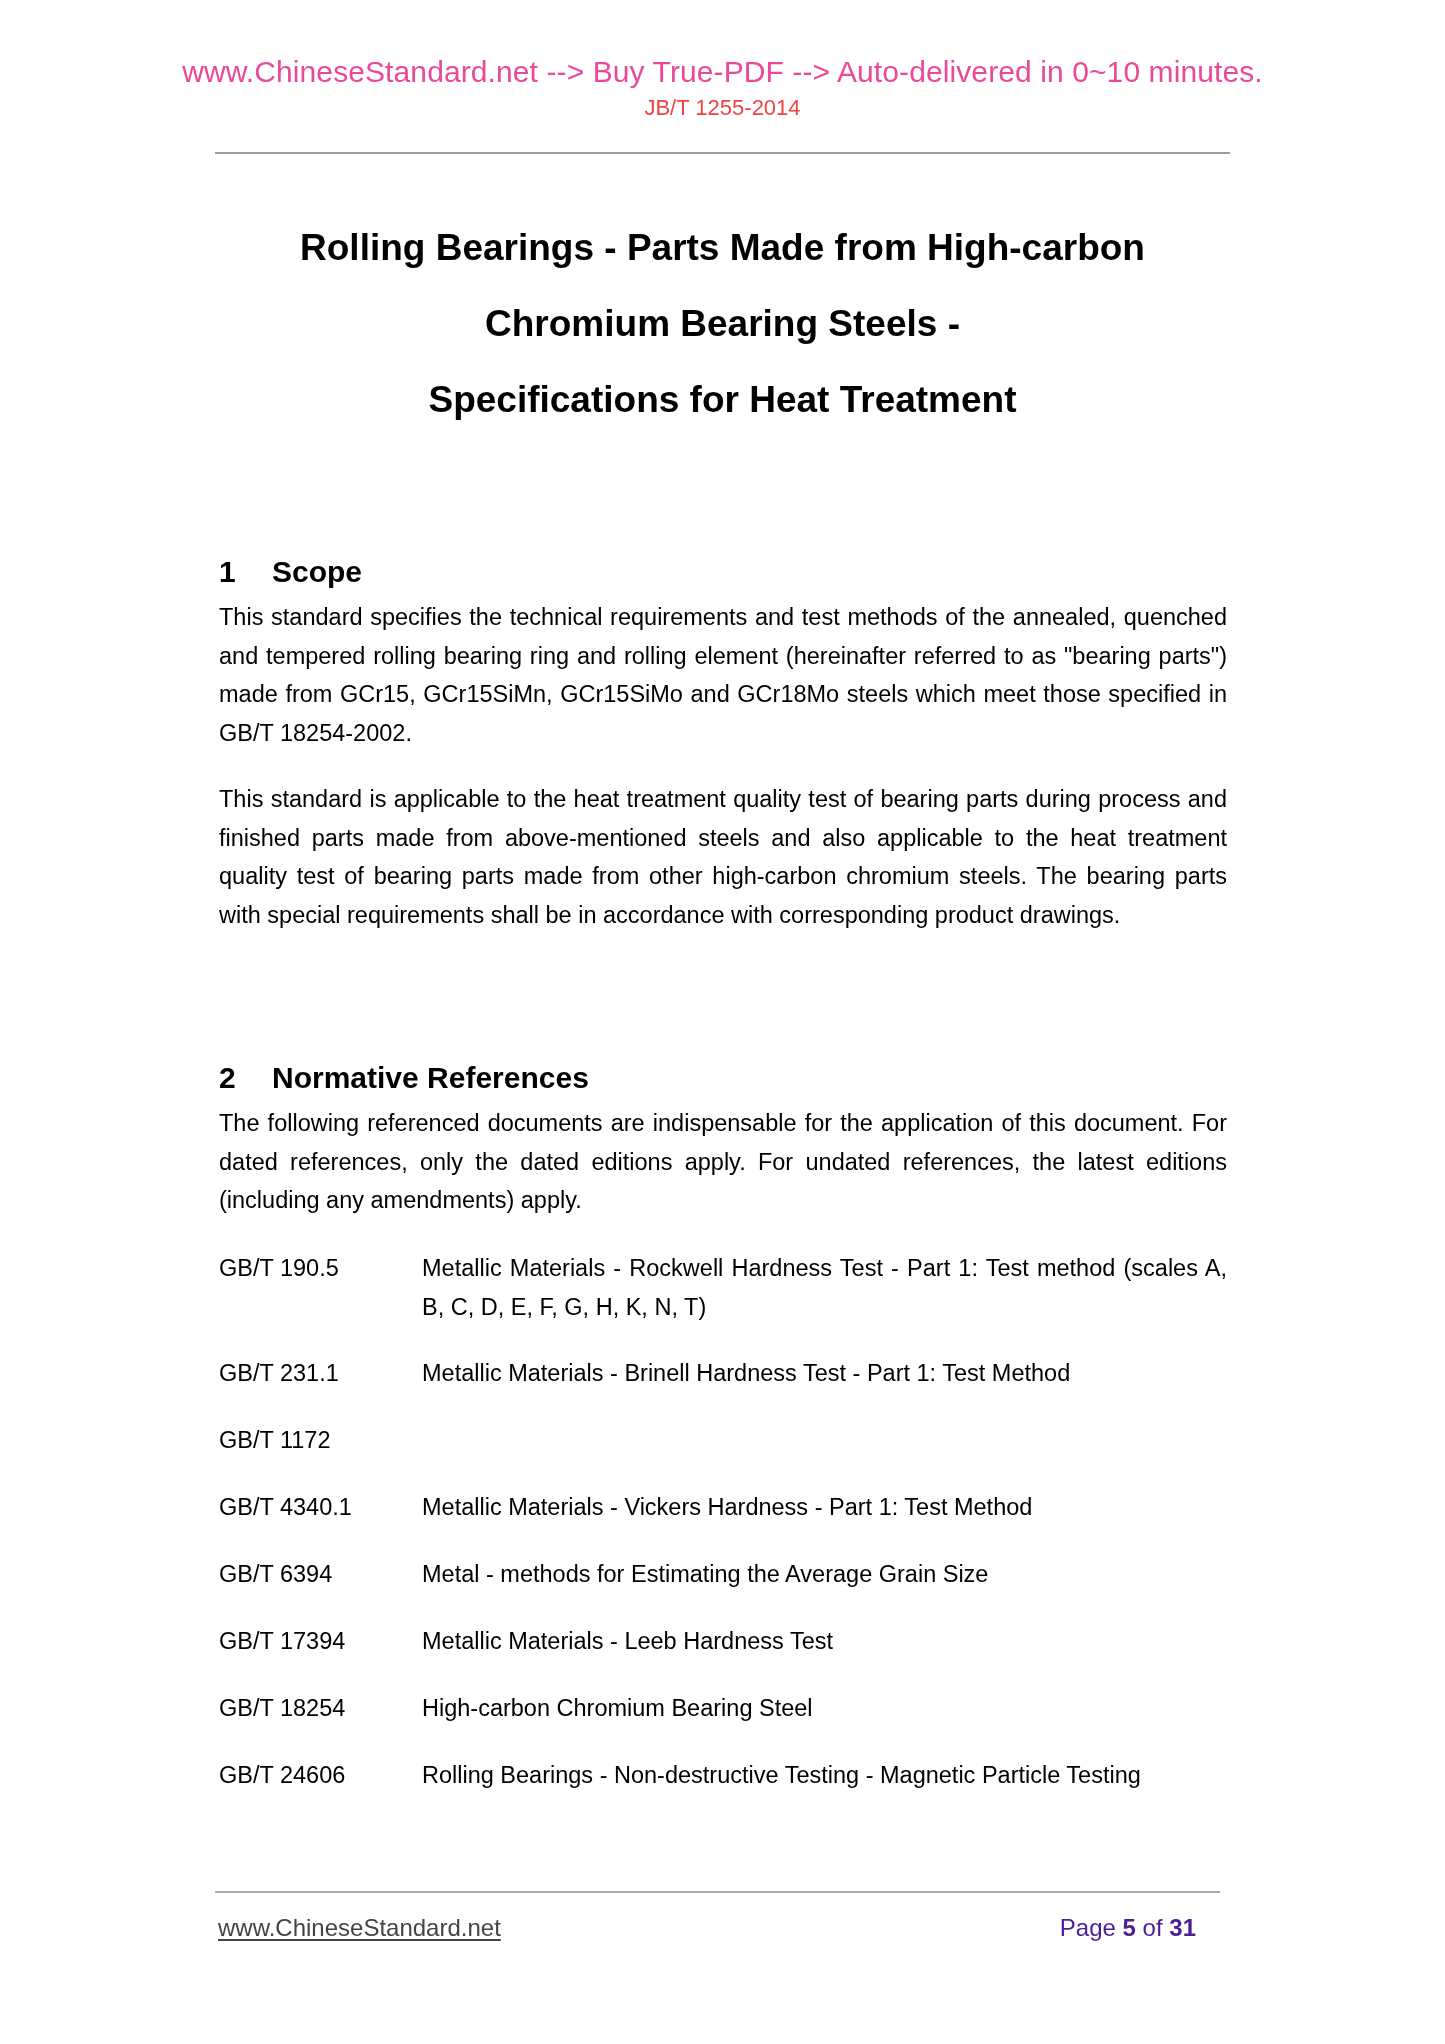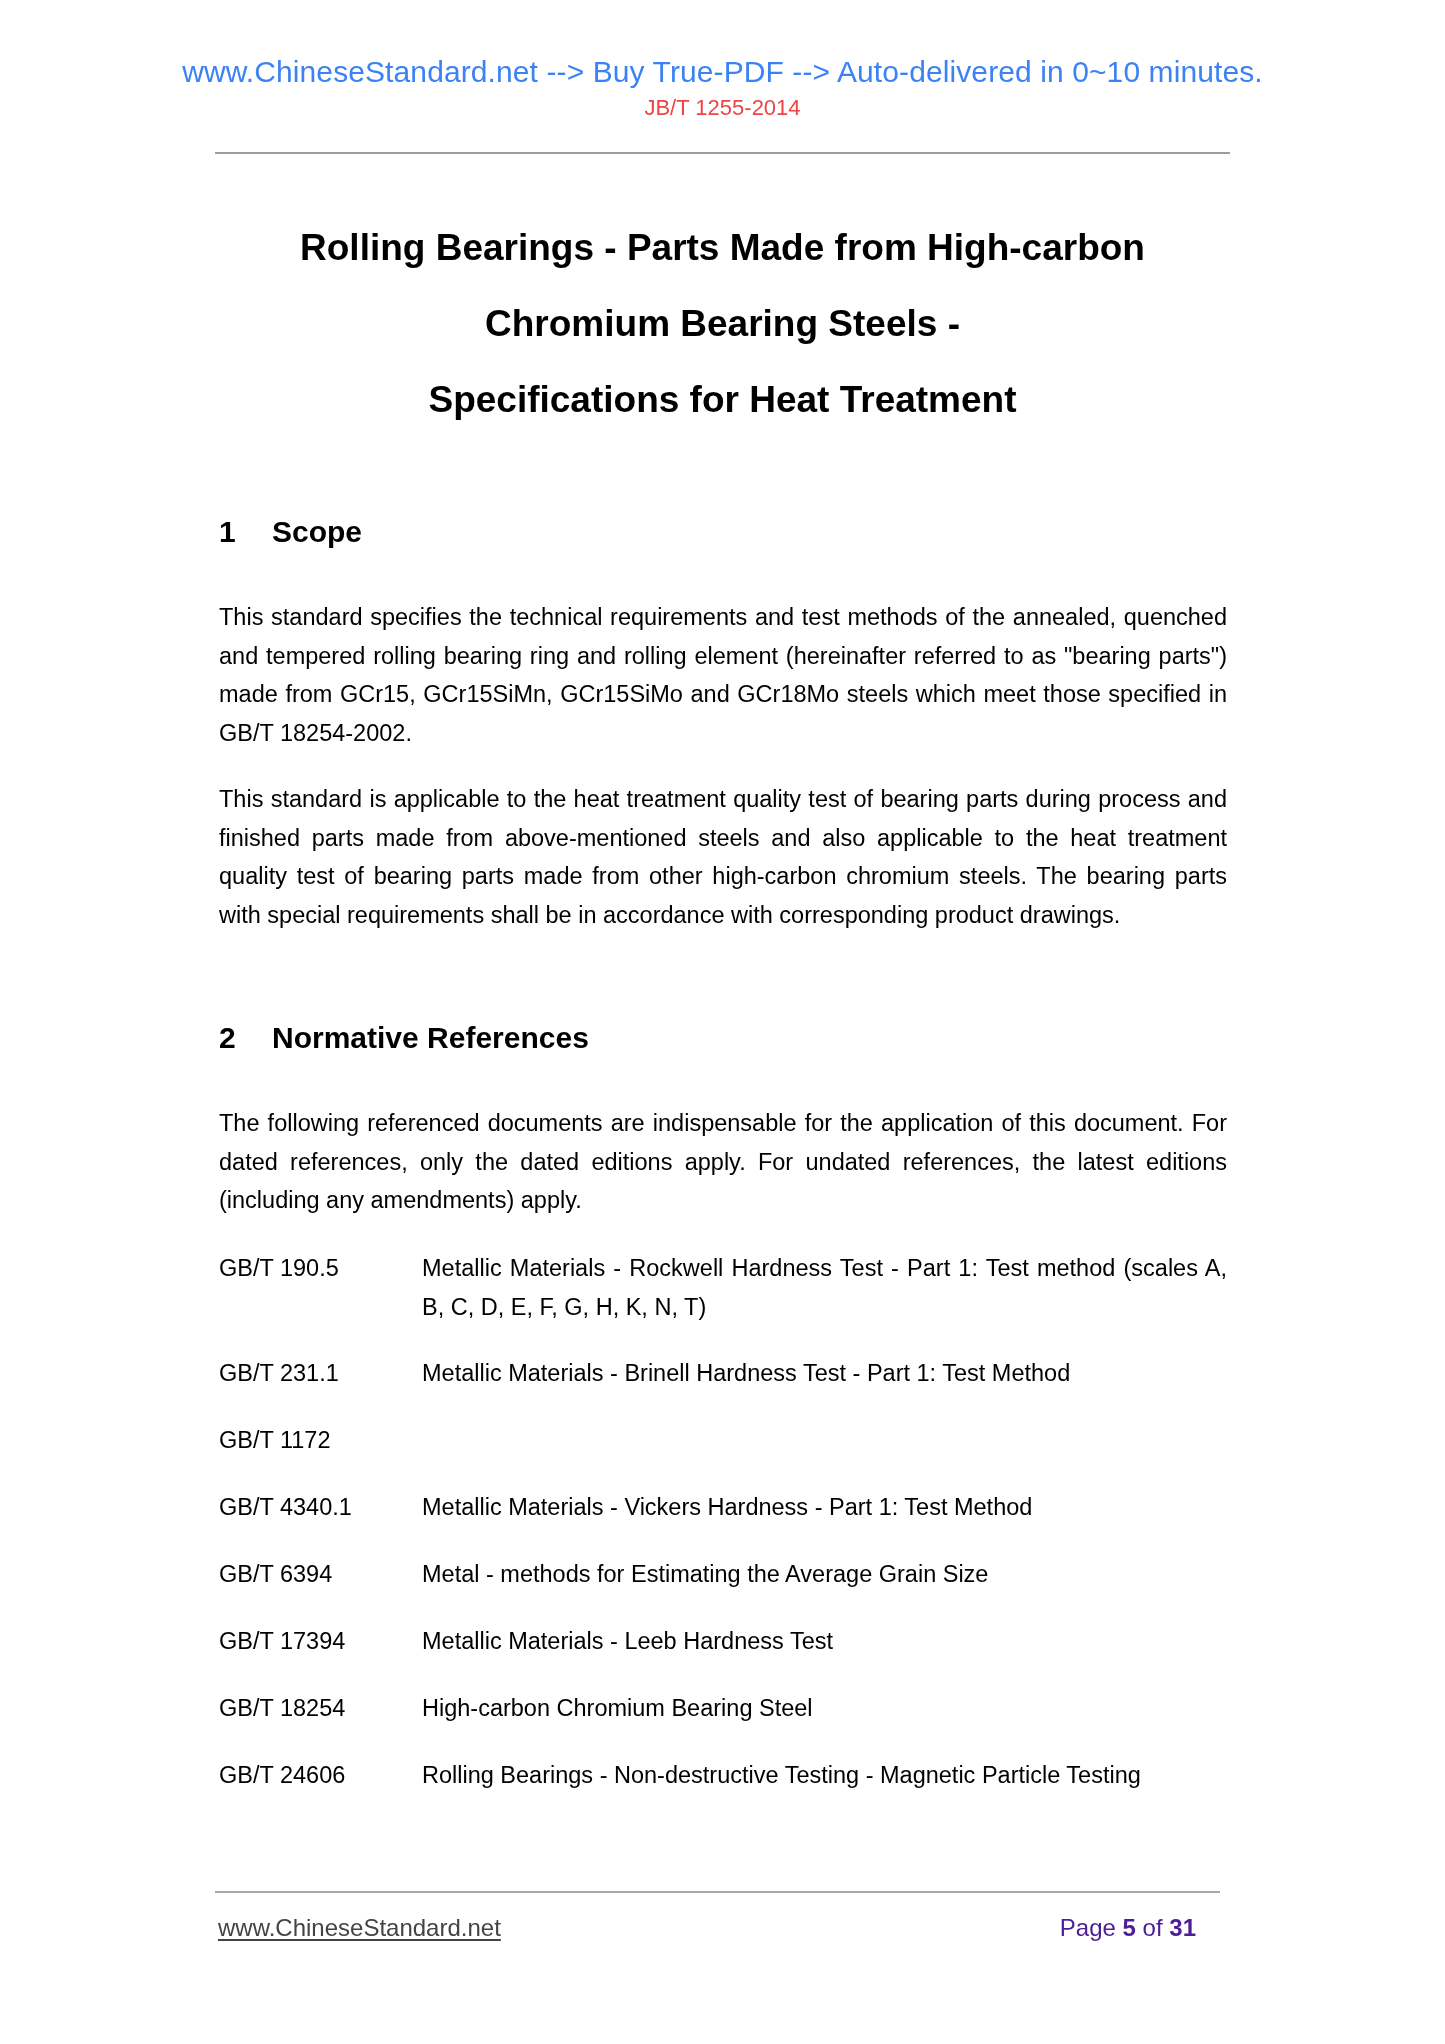--- a/index.html
+++ b/index.html
@@ -17,21 +17,21 @@
     }
     .page-header {
       position: absolute;
       left: 0;
       top: 52px;
       width: 1445px;
       text-align: center;
     }
     .header-banner {
       font-size: 30px;
-      color: #3b82f6;
+      color: #ec4899;
       line-height: 40px;
       letter-spacing: 0.1px;
     }
     .header-docid {
       font-size: 22px;
       color: #ef4444;
       line-height: 32px;
       margin-top: 0px;
     }
     .header-rule {
@@ -62,20 +62,21 @@
       top: 0;
       width: 1008px;
     }
     .section-heading {
       position: absolute;
       left: 0;
       font-weight: bold;
       font-size: 30px;
       line-height: 40px;
       white-space: nowrap;
+      margin-top: 40px;
     }
     .section-heading .num {
       display: inline-block;
       width: 53px;
     }
     .para {
       position: absolute;
       left: 0;
       width: 1008px;
       font-size: 23.5px;

